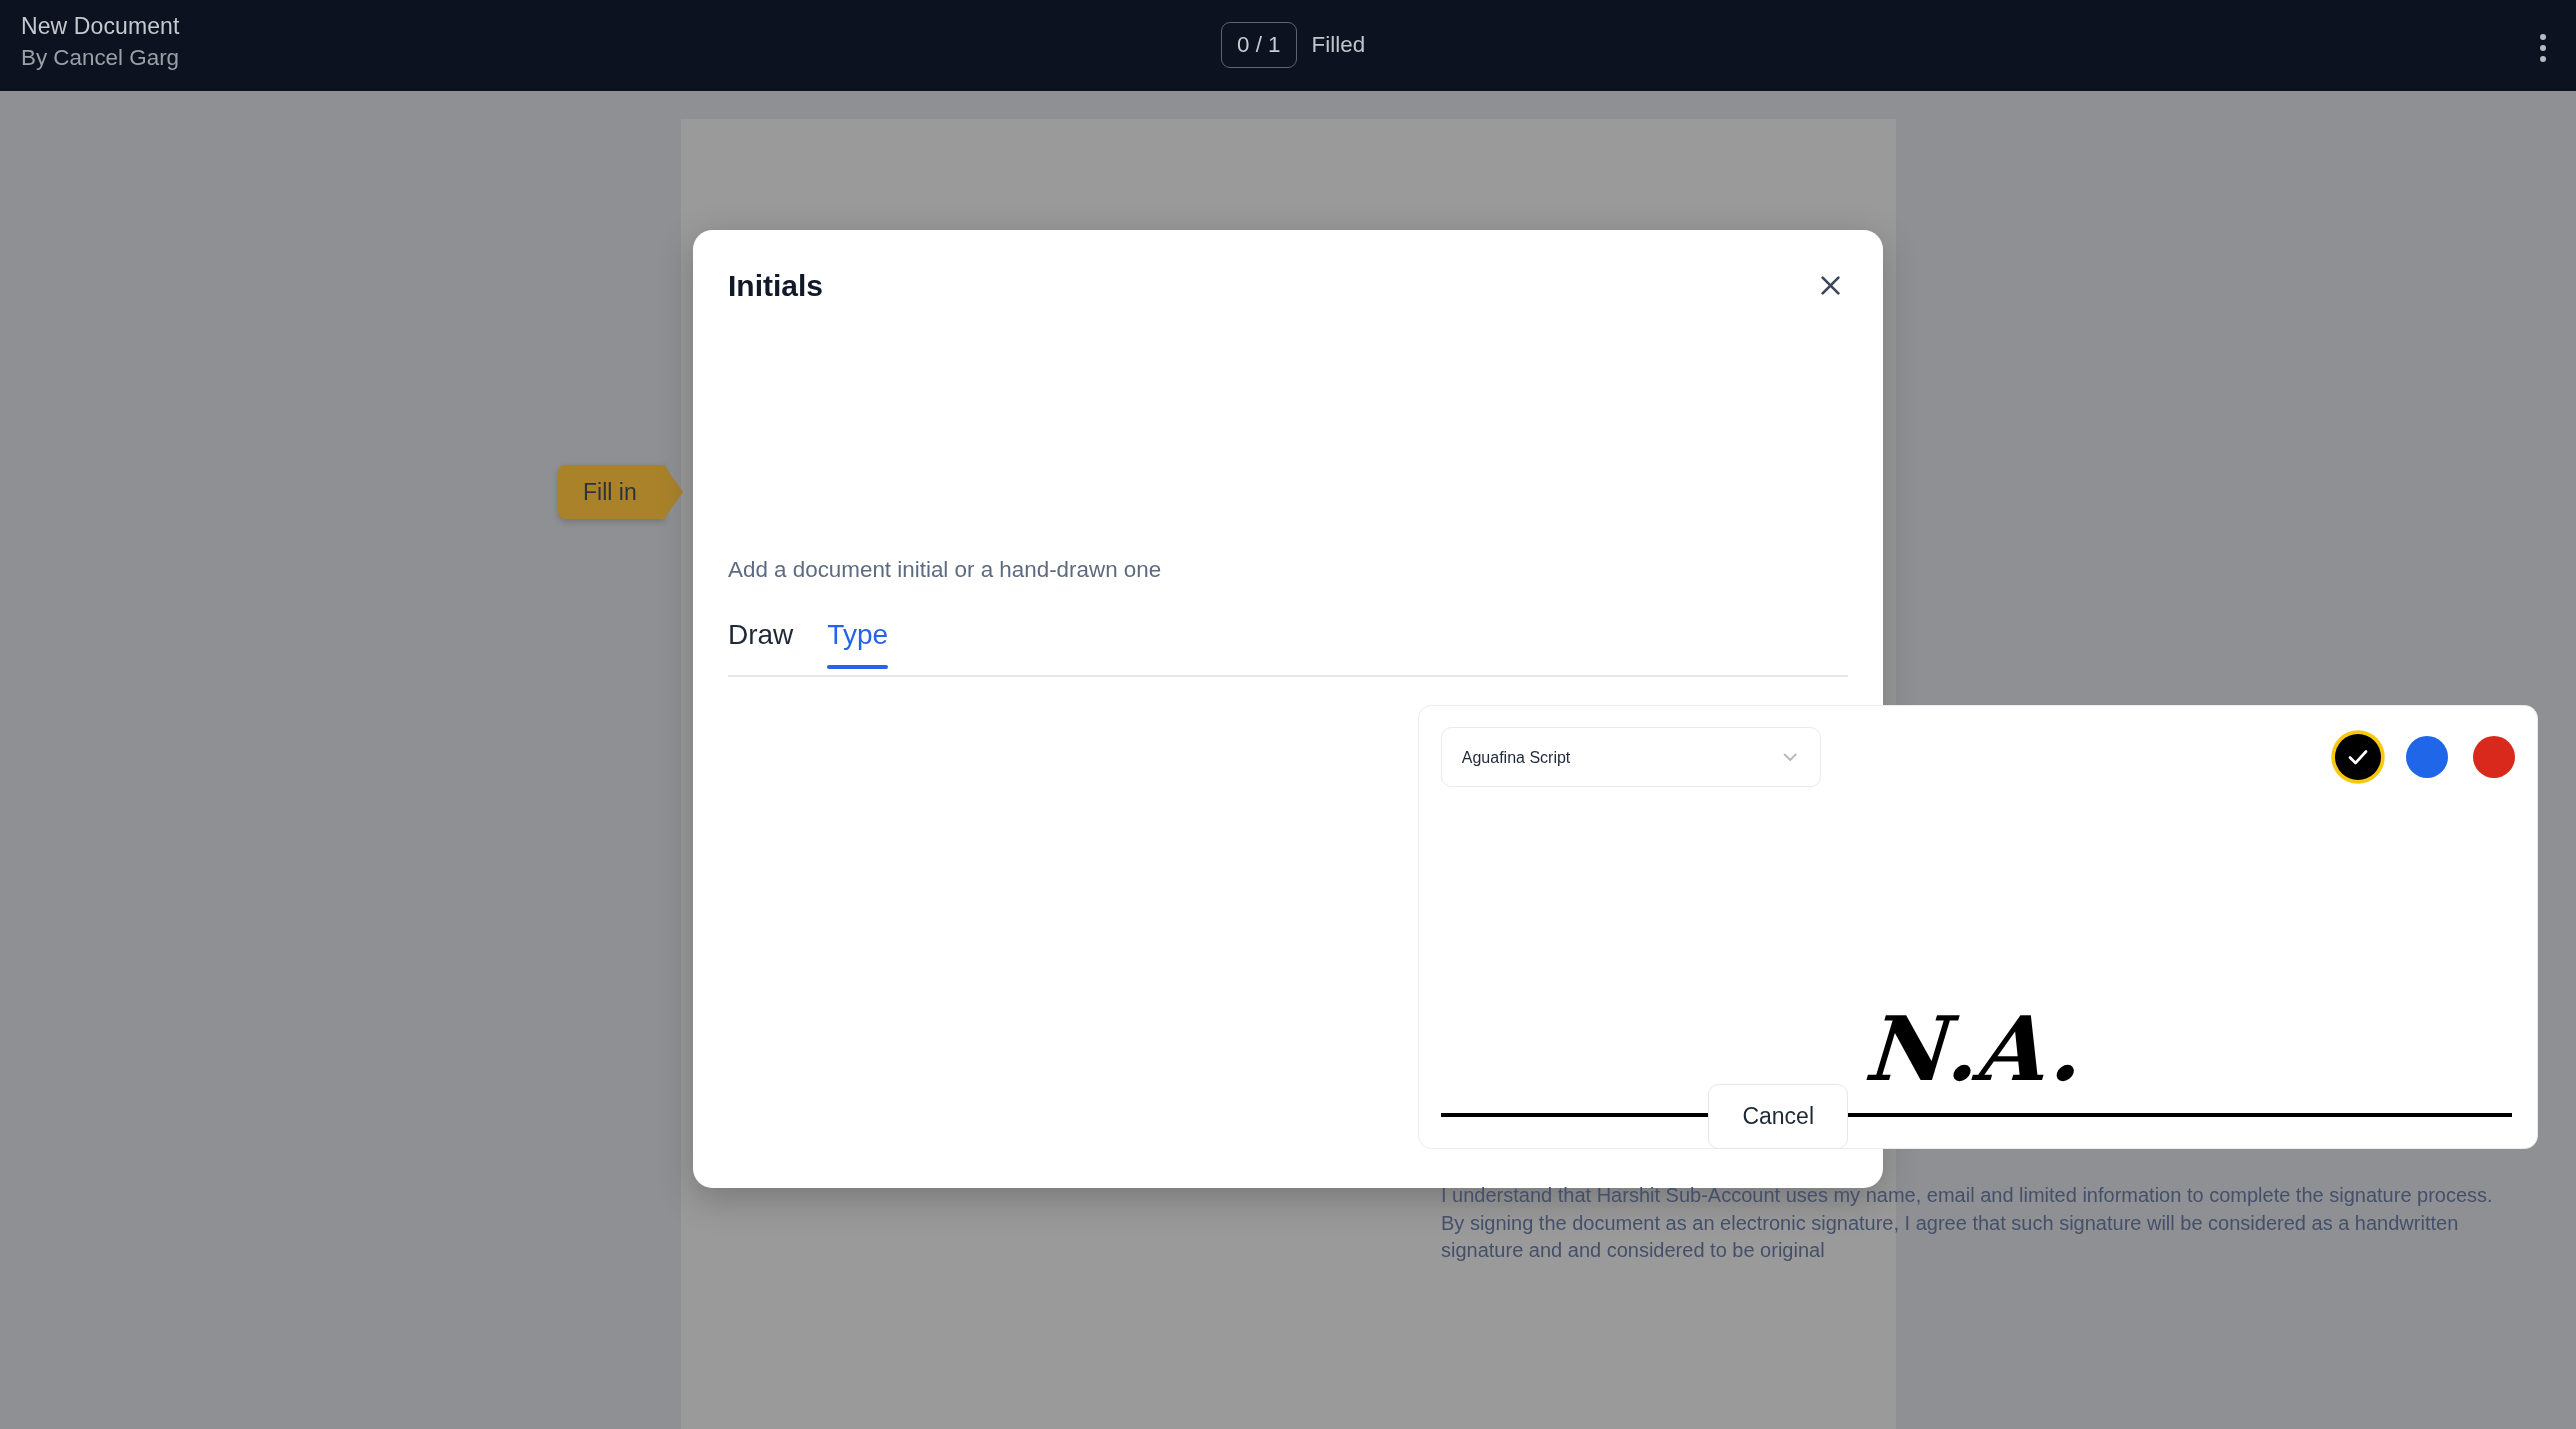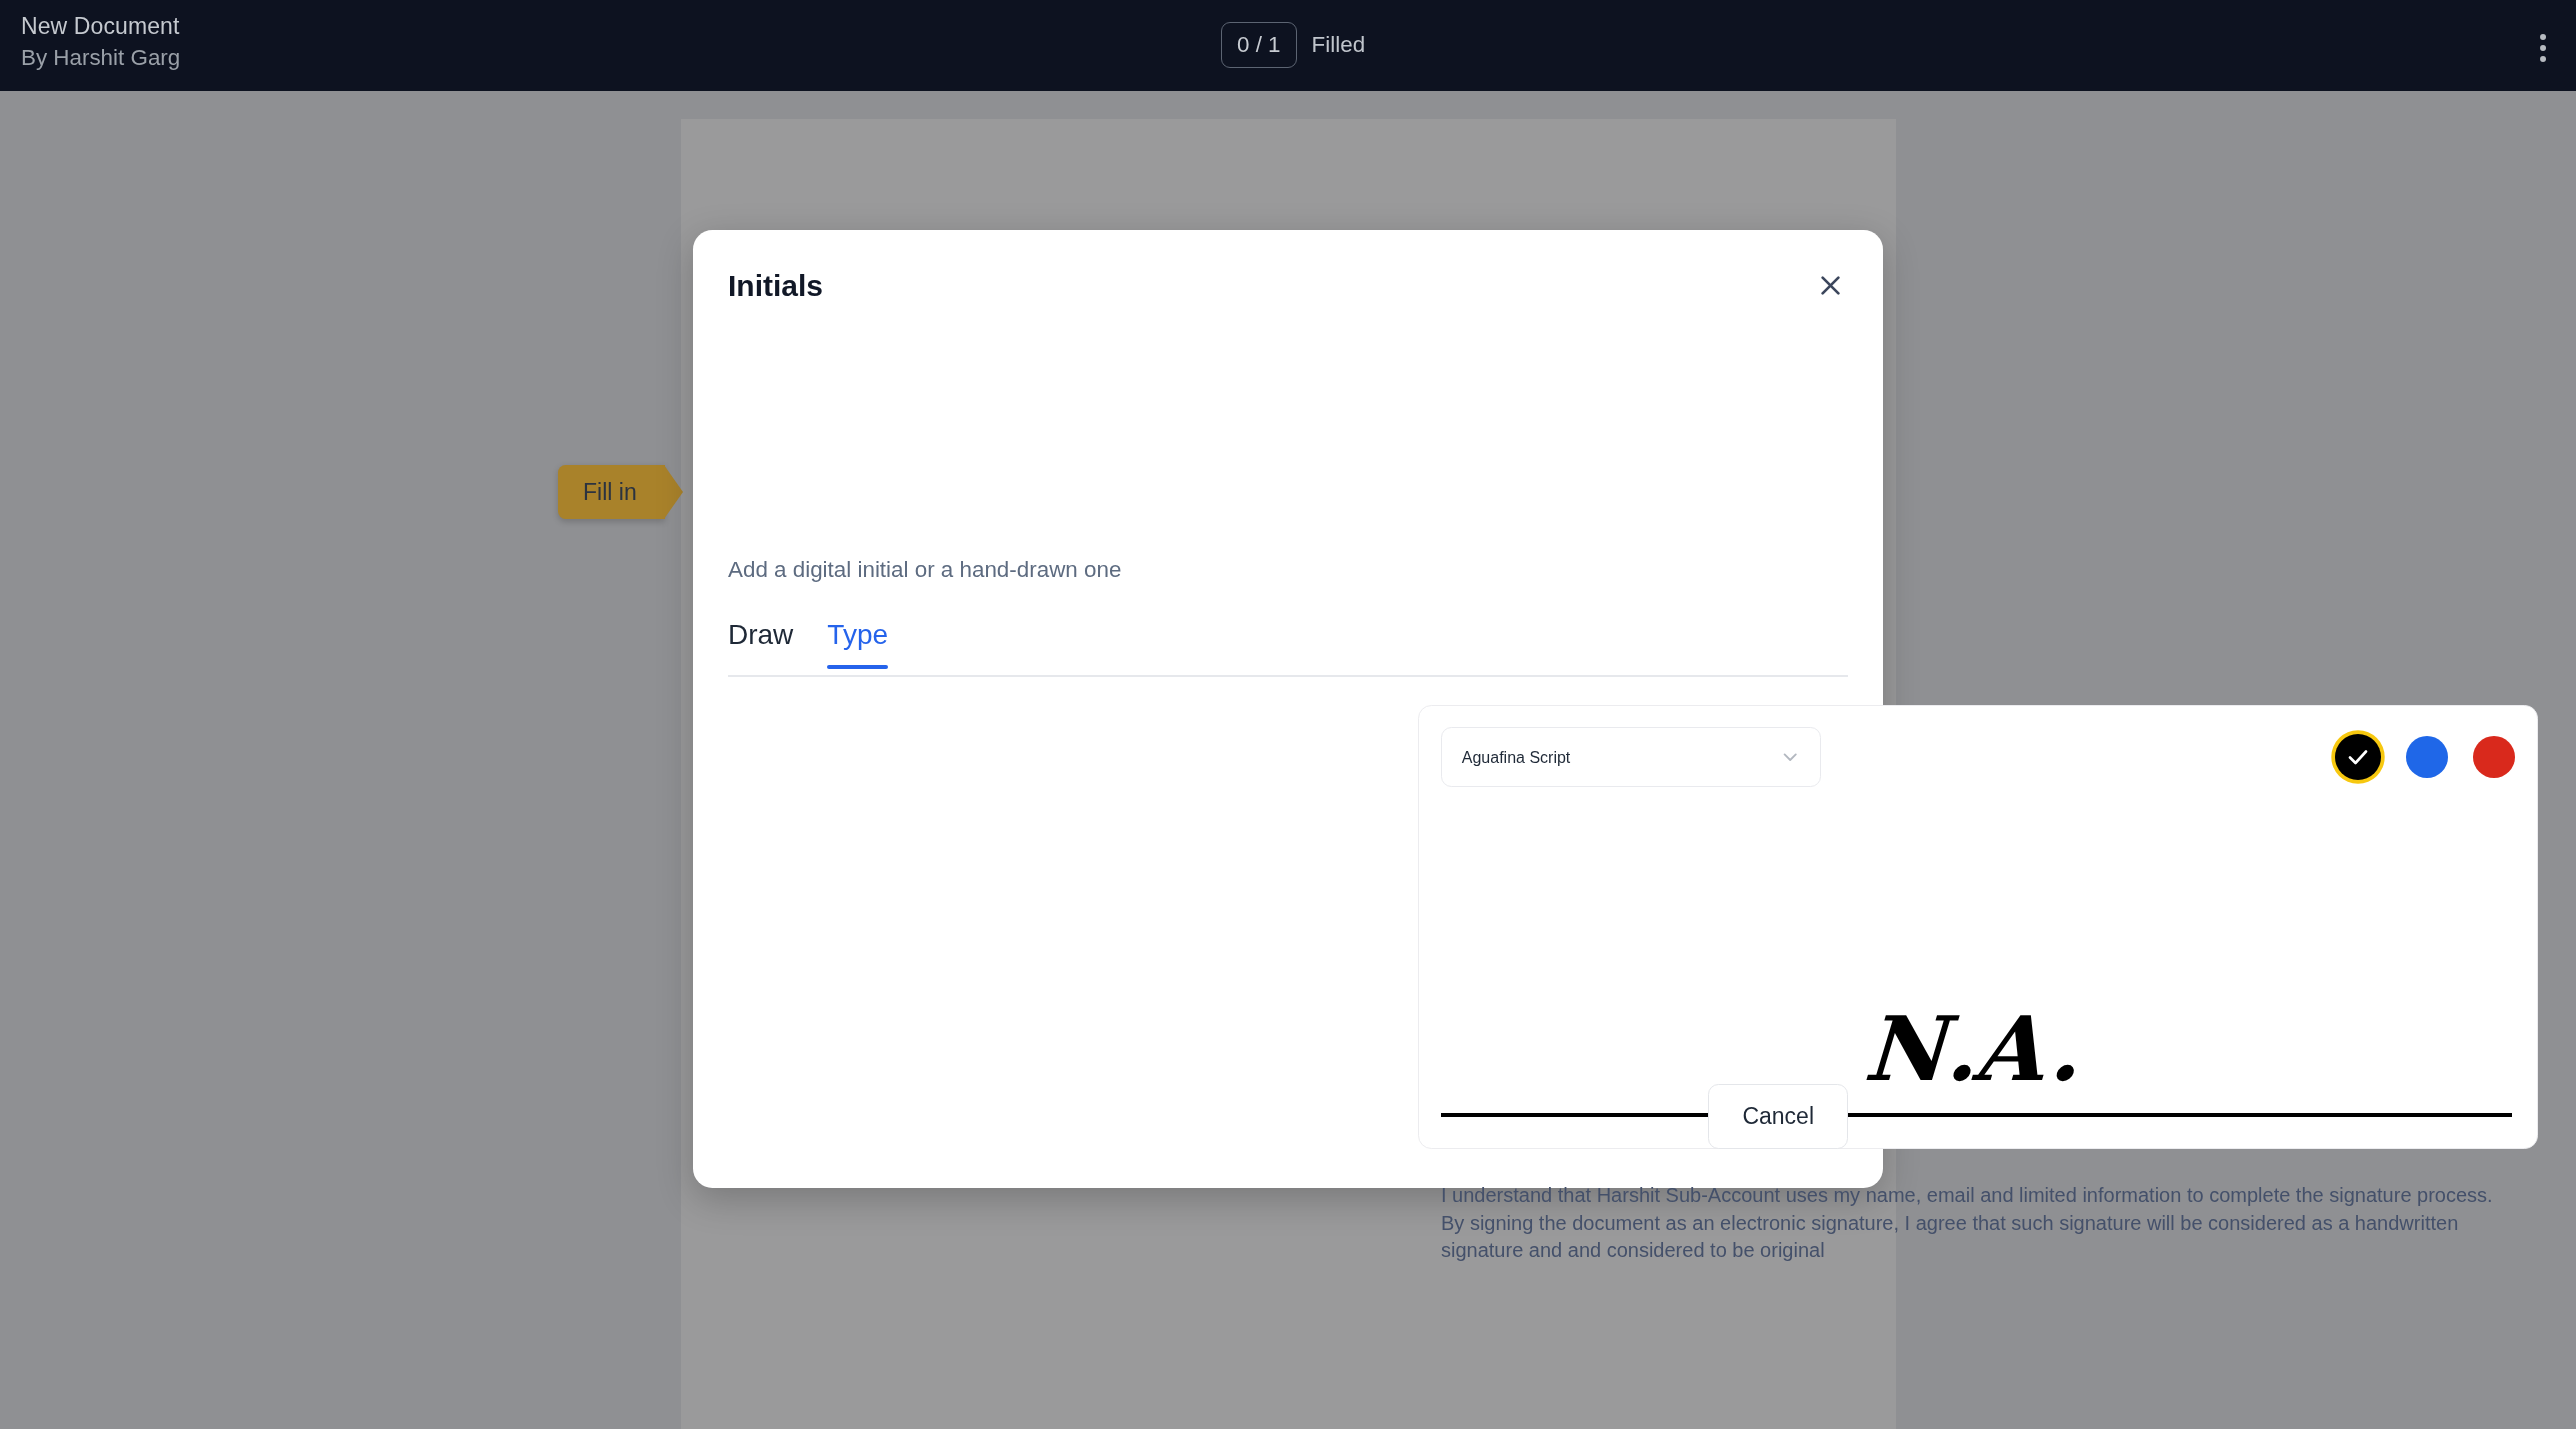--- a/index.html
+++ b/index.html
@@ -345,21 +345,21 @@
   }
 </style>
 </head>
 <body>
 
 <div class="app">
 
   <div class="topbar">
     <div class="topbar-left">
       <div class="doc-title">New Document</div>
-      <div class="doc-author">By Harshit Garg</div>
+      <div class="doc-author">By Cancel Garg</div>
     </div>
 
     <div class="topbar-center">
       <div class="filled-badge">0 / 1</div>
       <div class="filled-label">Filled</div>
     </div>
 
     <div class="kebab-menu">
       <div class="dot"></div>
       <div class="dot"></div>
@@ -377,21 +377,21 @@
       <div class="modal-title">Initials</div>
     </div>
 
     <div class="close-btn">
       <svg width="27" height="27" viewBox="0 0 24 24" fill="none" stroke="#3b465c" stroke-width="2.4" stroke-linecap="round">
         <line x1="5" y1="5" x2="19" y2="19"></line>
         <line x1="19" y1="5" x2="5" y2="19"></line>
       </svg>
     </div>
 
-    <div class="modal-subtitle">Add a digital initial or a hand-drawn one</div>
+    <div class="modal-subtitle">Add a document initial or a hand-drawn one</div>
 
     <div class="tabs">
       <div class="tab">Draw</div>
       <div class="tab active">Type</div>
     </div>
     <div class="tabs-divider"></div>
 
     <div class="sig-panel">
 
       <div class="font-select">

